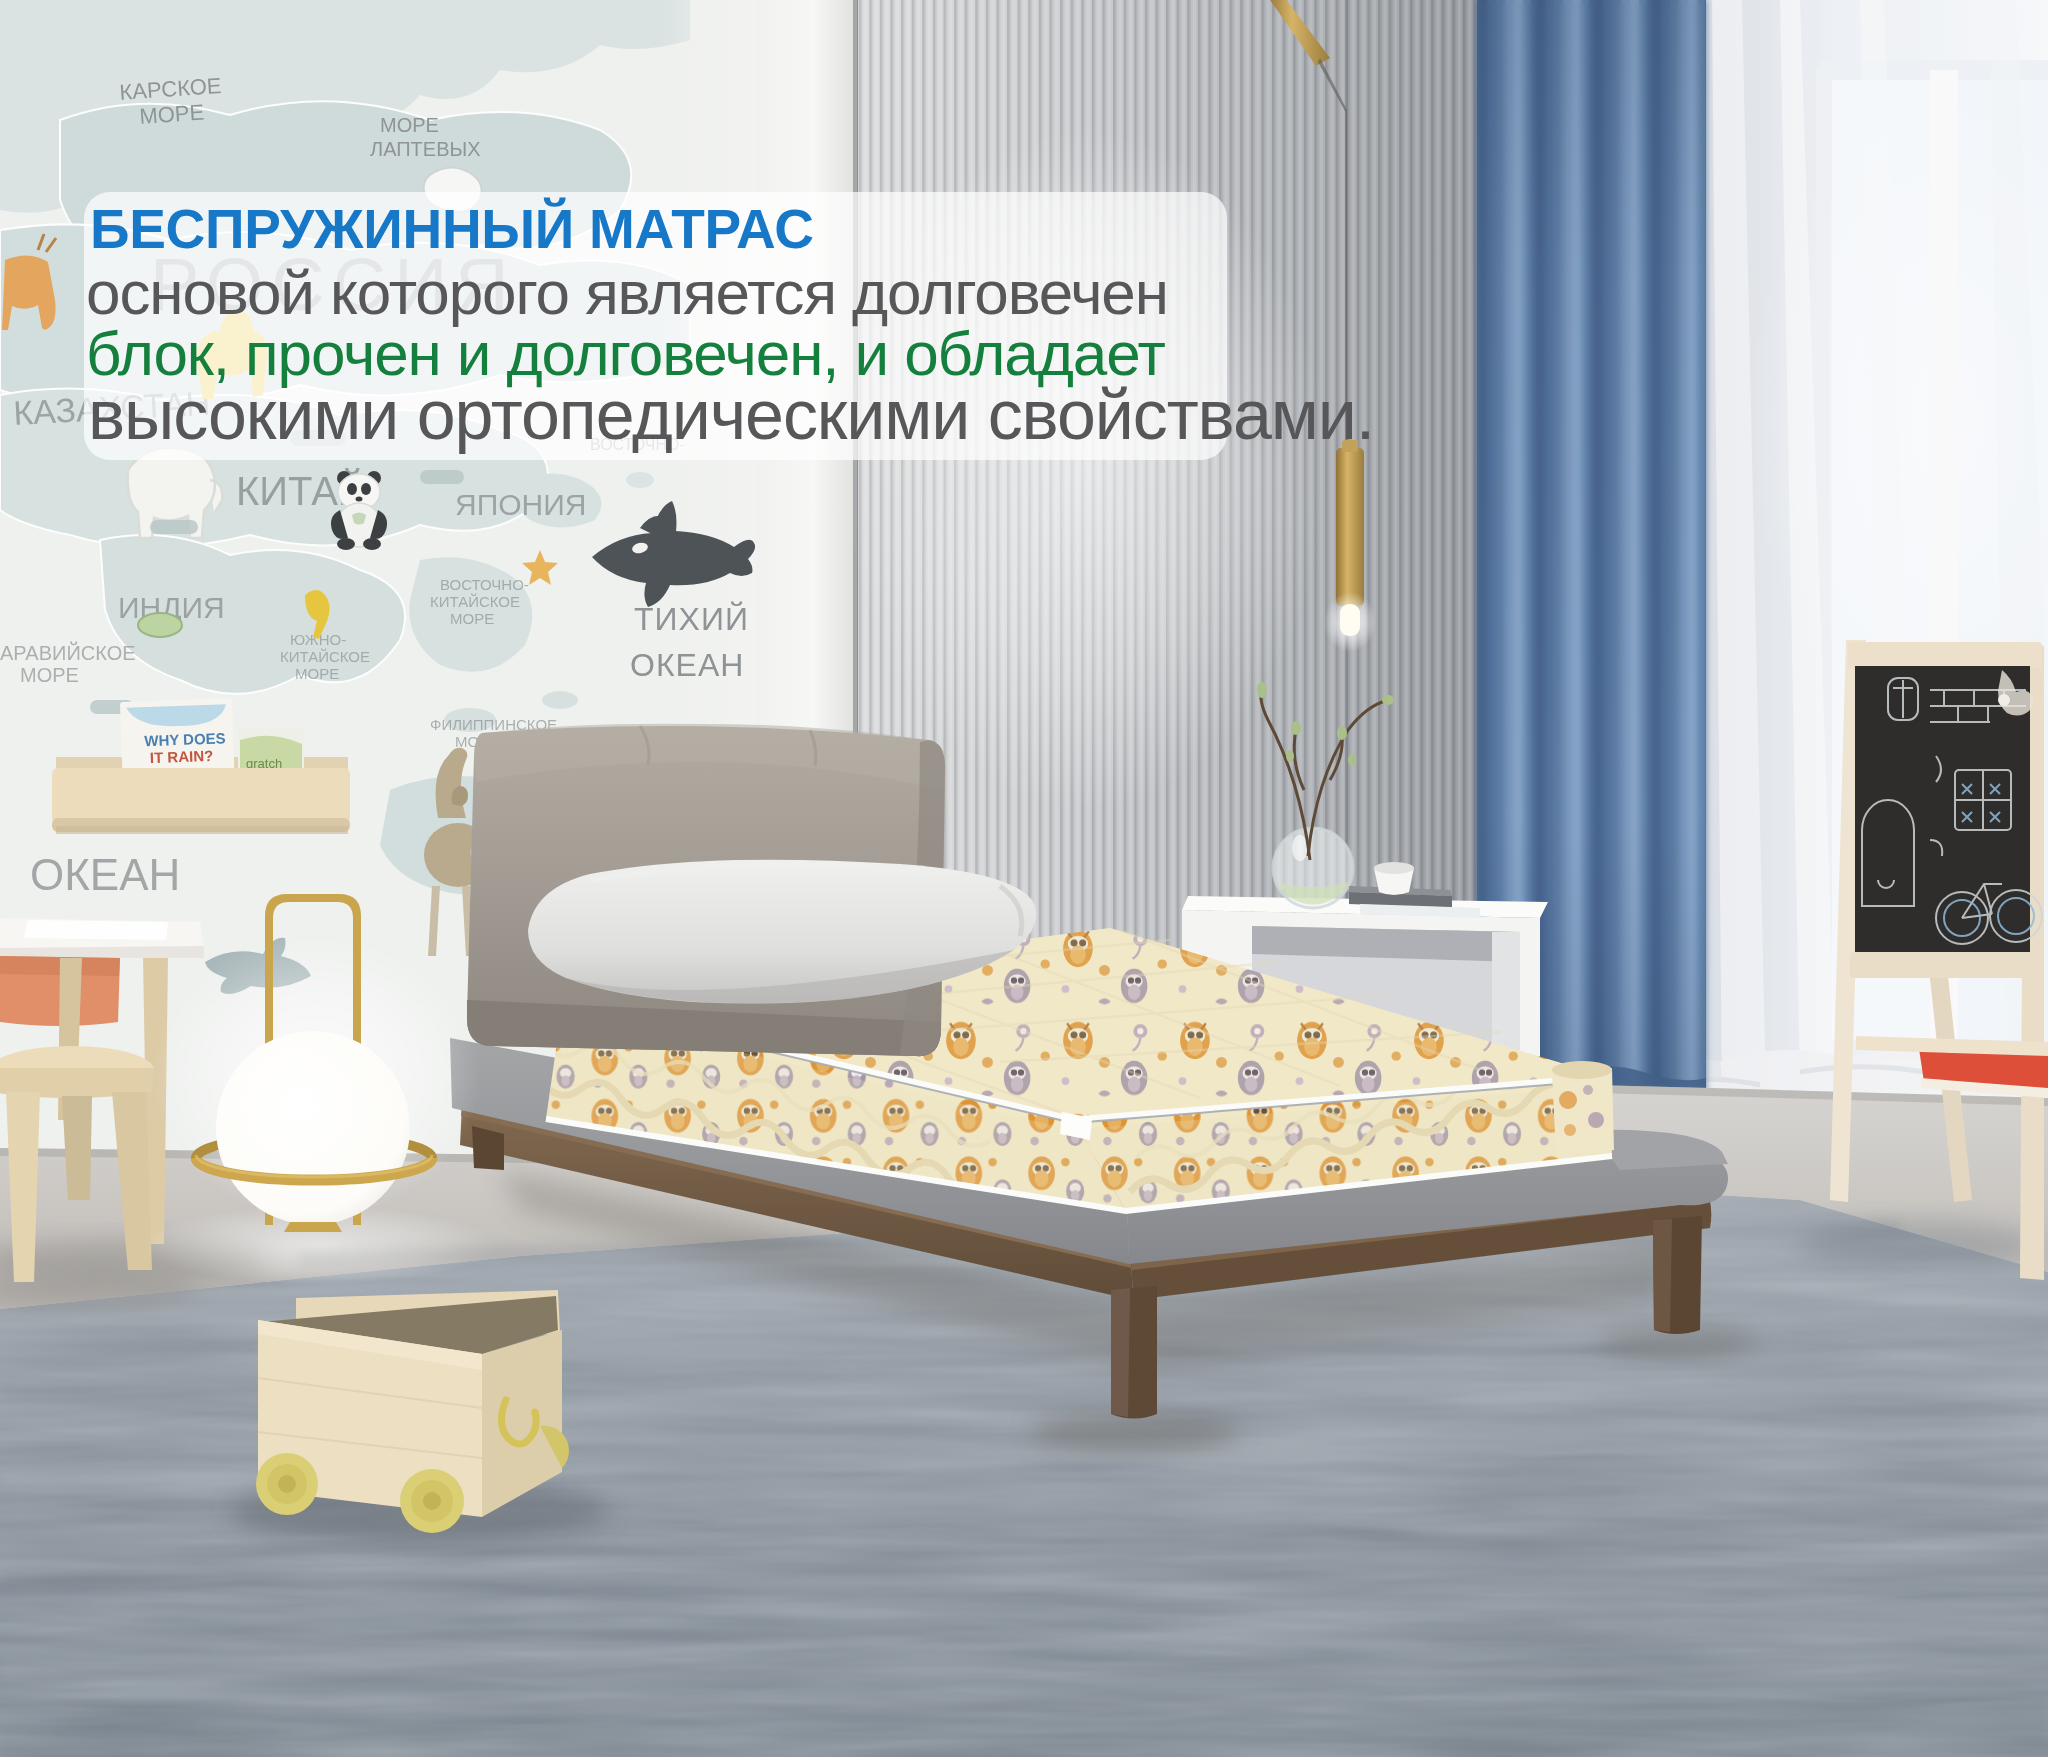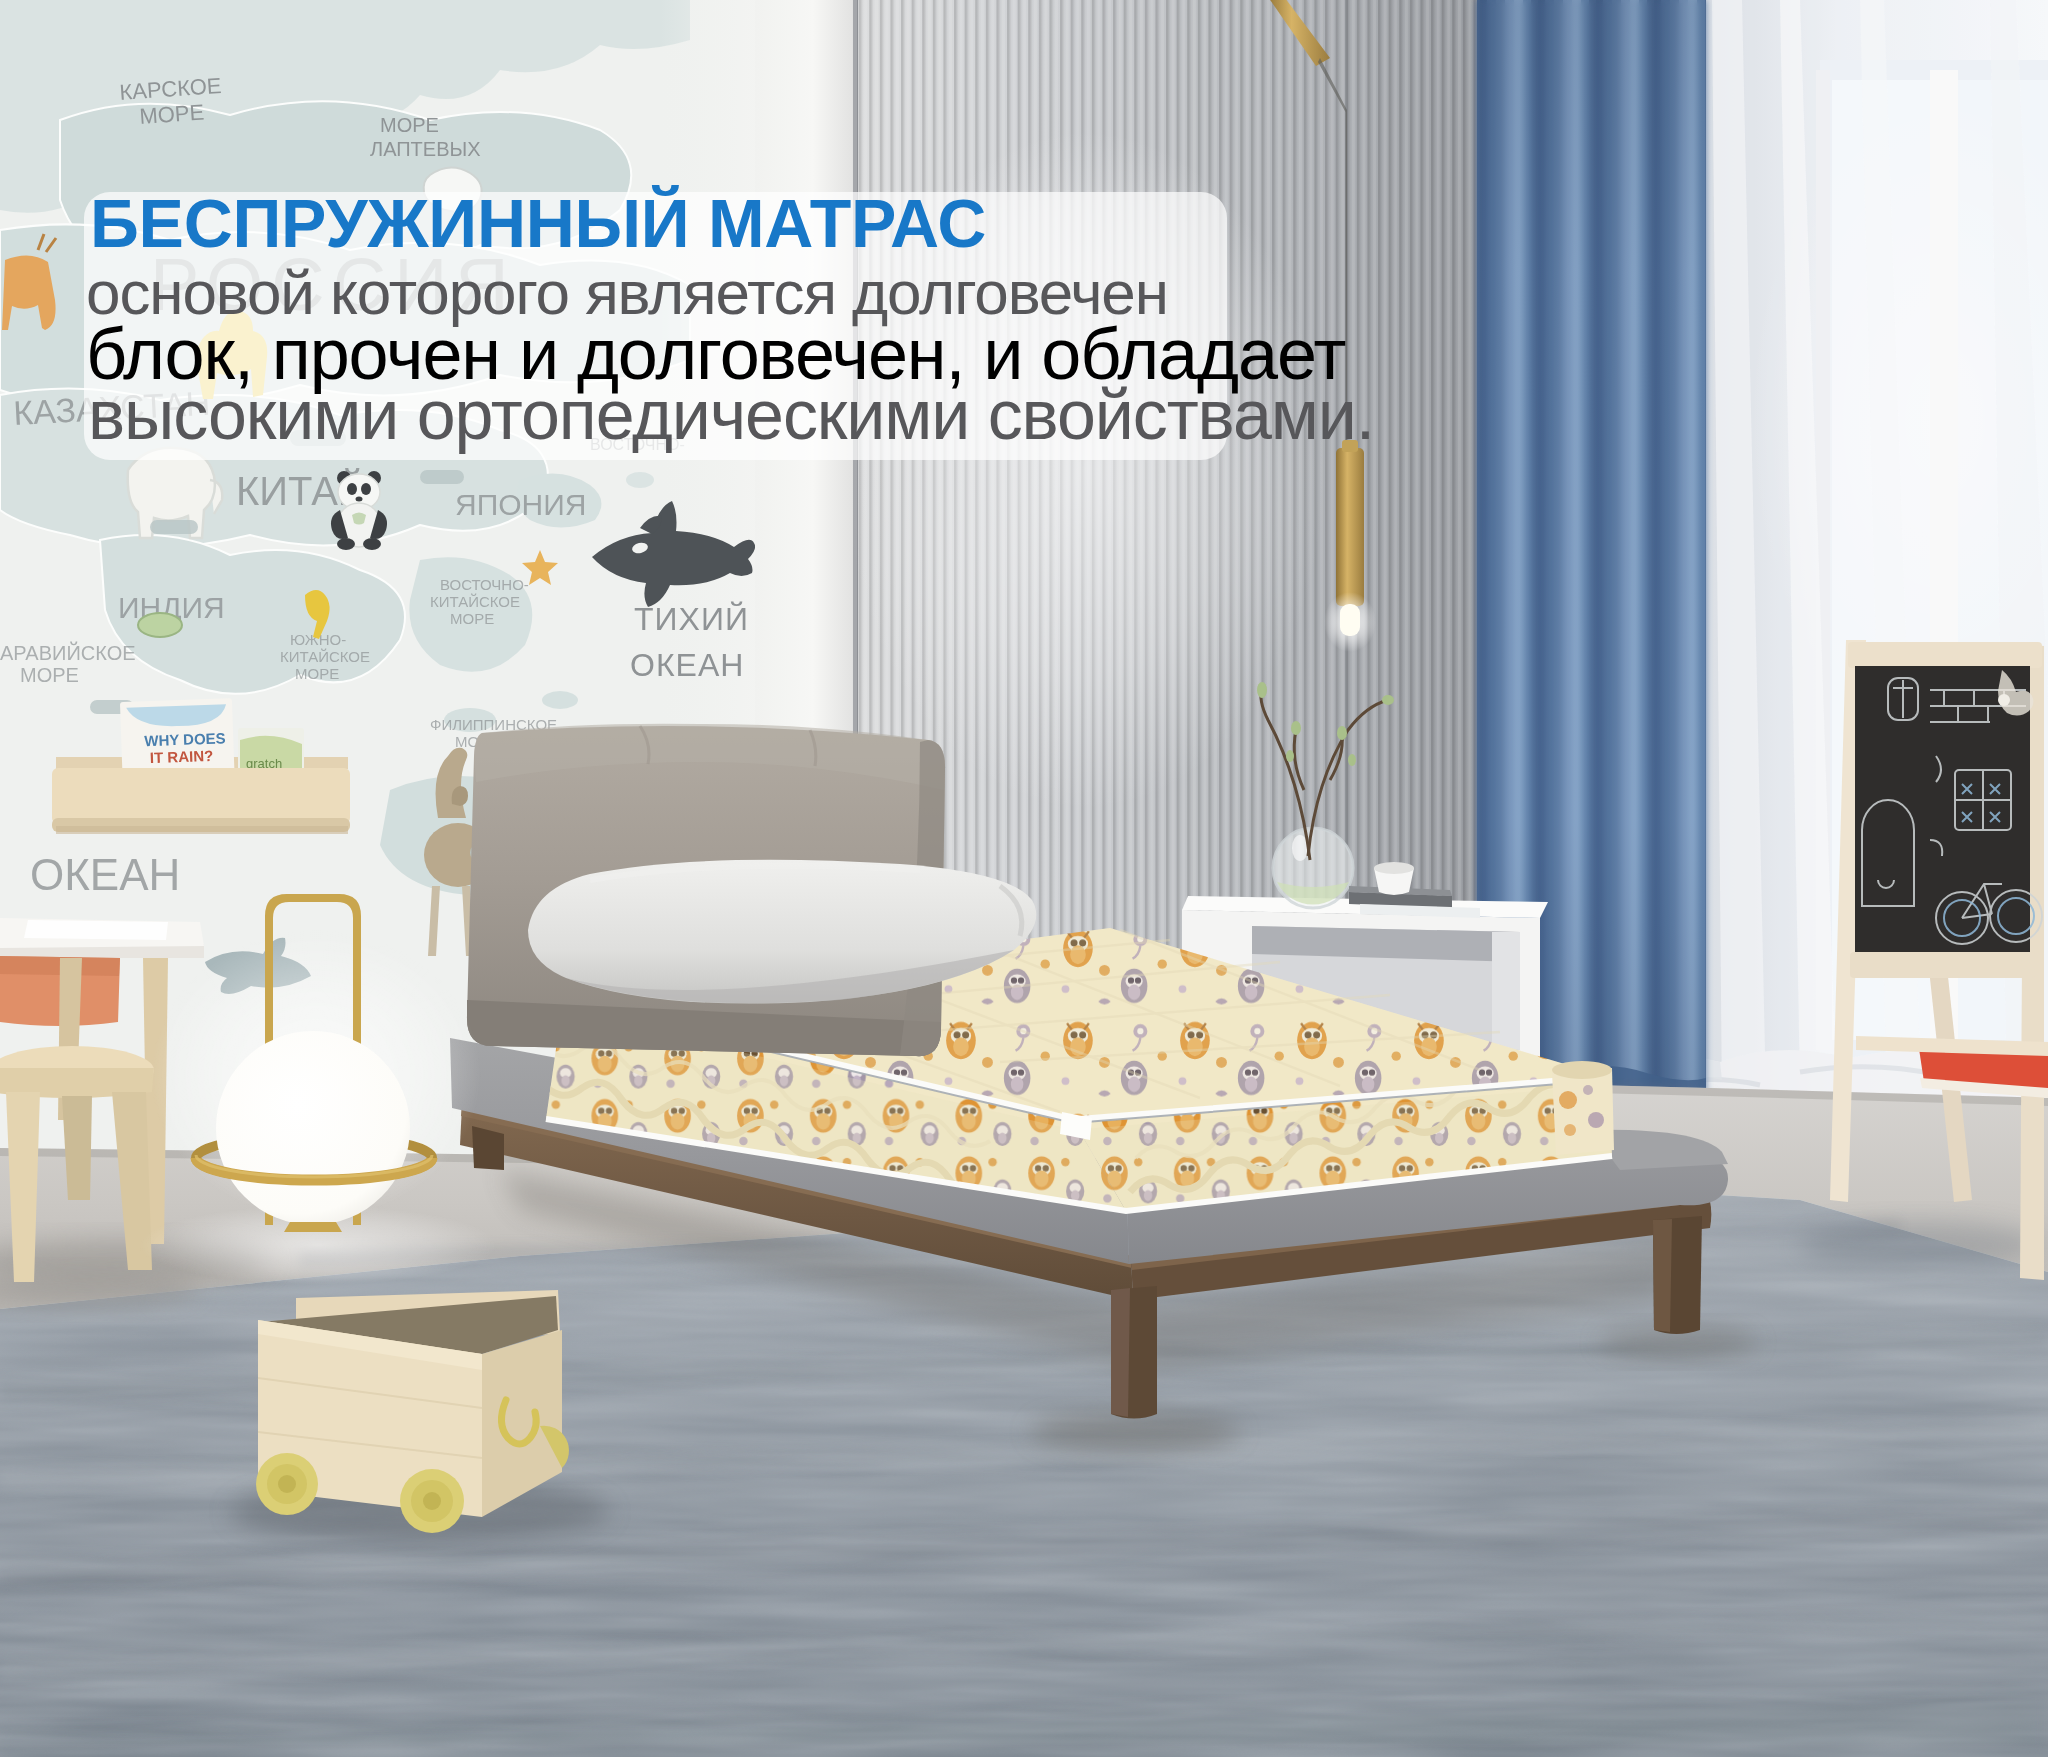--- a/index.html
+++ b/index.html
@@ -590,19 +590,19 @@
 <ellipse cx="1582" cy="1070" rx="30" ry="9" fill="#e2d5b0"></ellipse>
 <circle cx="1568" cy="1100" r="9" fill="#e0a050" opacity="0.85"></circle>
 <circle cx="1596" cy="1120" r="8" fill="#b09cae" opacity="0.85"></circle>
 <circle cx="1588" cy="1090" r="5" fill="#b09cae" opacity="0.7"></circle>
 <circle cx="1570" cy="1130" r="6" fill="#e0a050" opacity="0.7"></circle>
 </g>
 </svg>
 
 <div class="ovl"></div>
 
-<div class="tl" id="t1" style="left:90px;top:188px;font-size:68px;font-weight:bold;color:#1878c8;letter-spacing:-0.3px;line-height:70px">БЕСПРУЖИННЫЙ МАТРАС</div>
+<div class="tl" id="t1" style="left:90px;top:194px;font-size:55px;font-weight:bold;color:#1878c8;letter-spacing:-0.3px;line-height:70px">БЕСПРУЖИННЫЙ МАТРАС</div>
 
 <div class="tl" id="t2" style="left:86px;top:262px;font-size:62px;color:#57575a;letter-spacing:-1.1px;line-height:62px">основой которого является долговечен</div>
 
-<div class="tl" id="t3" style="left:86px;top:323px;font-size:72px;color:#000000;letter-spacing:-1.1px;line-height:62px">блок, прочен и долговечен, и обладает</div>
+<div class="tl" id="t3" style="left:86px;top:323px;font-size:62px;color:#15803d;letter-spacing:-1.1px;line-height:62px">блок, прочен и долговечен, и обладает</div>
 
 <div class="tl" id="t4" style="left:88px;top:384px;font-size:70px;color:#57575a;letter-spacing:-1.1px;line-height:62px">высокими ортопедическими свойствами.</div>
 
 </body></html>

